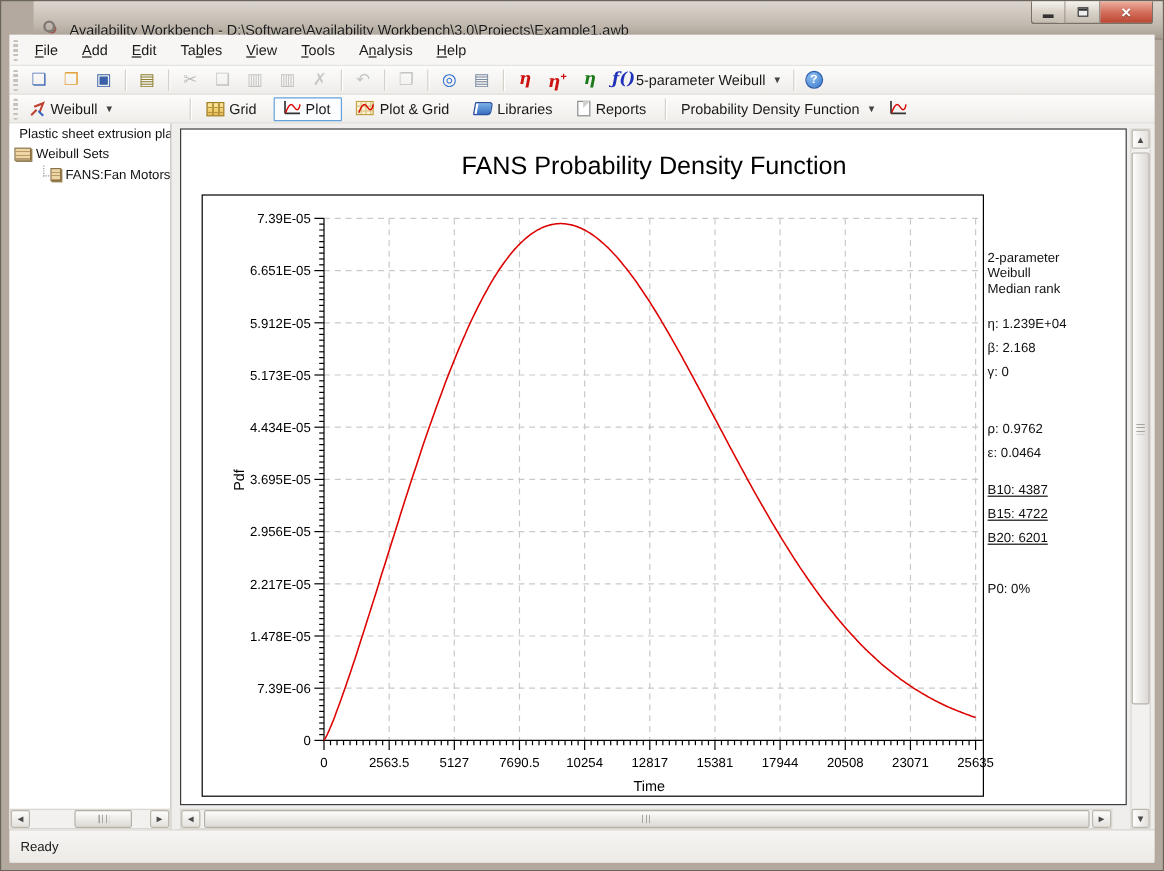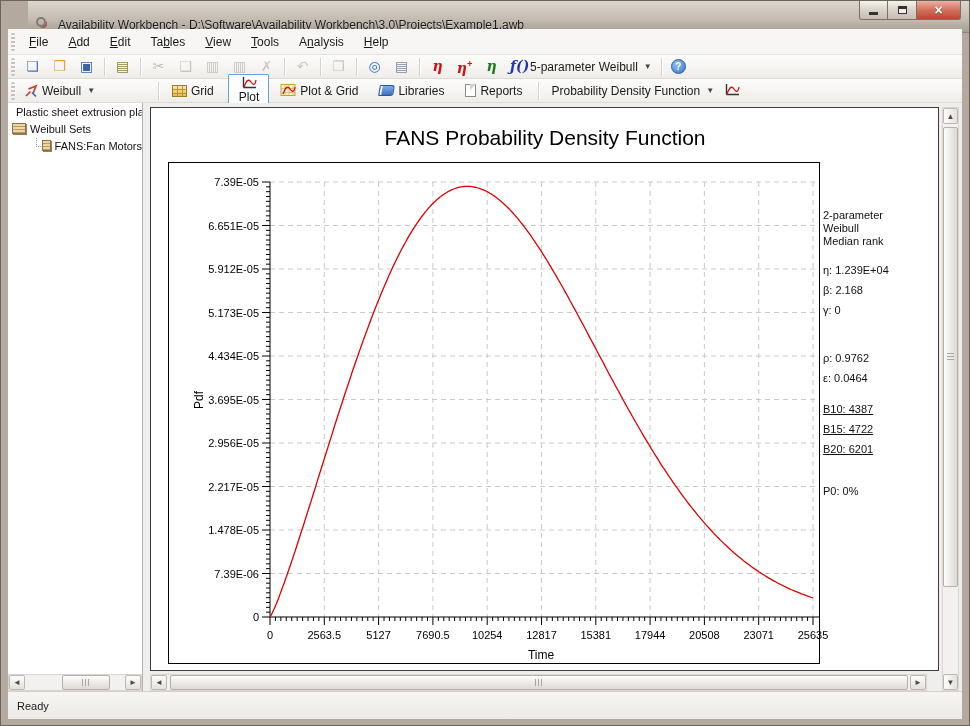--- a/index.html
+++ b/index.html
@@ -35,21 +35,21 @@
   .ic{display:inline-block;}
   .ic-help{width:15px;height:15px;border-radius:50%;background:radial-gradient(circle at 35% 30%,#8ec0f0,#3a78cc);border:1px solid #2a5aa8;color:#fff;font-size:10px;font-weight:bold;text-align:center;line-height:13px;}
   .ic-grid{width:15px;height:12px;border:1px solid #a07c20;background-image:repeating-linear-gradient(to right,transparent 0 4px,#b89440 4px 5px),repeating-linear-gradient(to bottom,transparent 0 3px,#b89440 3px 4px),linear-gradient(#ffe9a0,#e6bd4e);}
   .ic-book{width:15px;height:11px;background:linear-gradient(#7ab0e8,#3a70c0);border:1px solid #2a50a0;border-radius:1px 3px 3px 1px;transform:skewX(-10deg);box-shadow:inset 2px 0 0 #fff;}
   .ic-doc{width:11px;height:13px;background:#fff;border:1px solid #8a8a8a;position:relative;}
   .ic-doc::after{content:"";position:absolute;right:-1px;top:-1px;border:3px solid;border-color:#cfcfcf transparent transparent #cfcfcf;}
   .ic-crate{width:14px;height:11px;border:1px solid #8a7244;background:repeating-linear-gradient(to bottom,#ecd6a6 0 2px,#bb9a66 2px 3px);box-shadow:1px 1px 0 #9a8054;}
   .ic-chart svg,.ic-weibull svg{display:block;}
   .tab{display:flex;align-items:center;padding:2px 6px;margin:0 2px;border:1px solid transparent;font-size:12px;color:#1a1a1a;}
   .tab .tlabel{margin-left:4px;}
-  .tab.active{border:1px solid #66a1dc;background:#fbfdfe;border-radius:1px;flex-direction:column;}
+  .tab.active{border:1px solid #66a1dc;background:#fbfdfe;border-radius:1px;}
   .module-btn{width:133px;}
   
   .body{position:relative;height:588px;background:#efeeec;}
   .sidebar{position:absolute;left:0;top:0;width:135px;height:588px;background:#fff;border-right:1px solid #b5b1aa;}
   .tree-row{display:flex;align-items:center;height:17px;font-size:11px;color:#111;white-space:nowrap;overflow:hidden;}
   .tree-row .lbl{margin-left:4px;}
   .tree-conn{width:9px;height:9px;border-left:1px dotted #9a9a9a;border-bottom:1px dotted #9a9a9a;margin:-6px 1px 0 0;}
   .splitter{position:absolute;left:135px;top:0;width:4px;height:588px;background:#efeeec;}
   .main{position:absolute;left:139px;right:0;top:0;height:588px;}
   .panel{position:absolute;left:3px;top:4px;width:789px;height:564px;background:#fff;border:1px solid #3c3c3c;}

